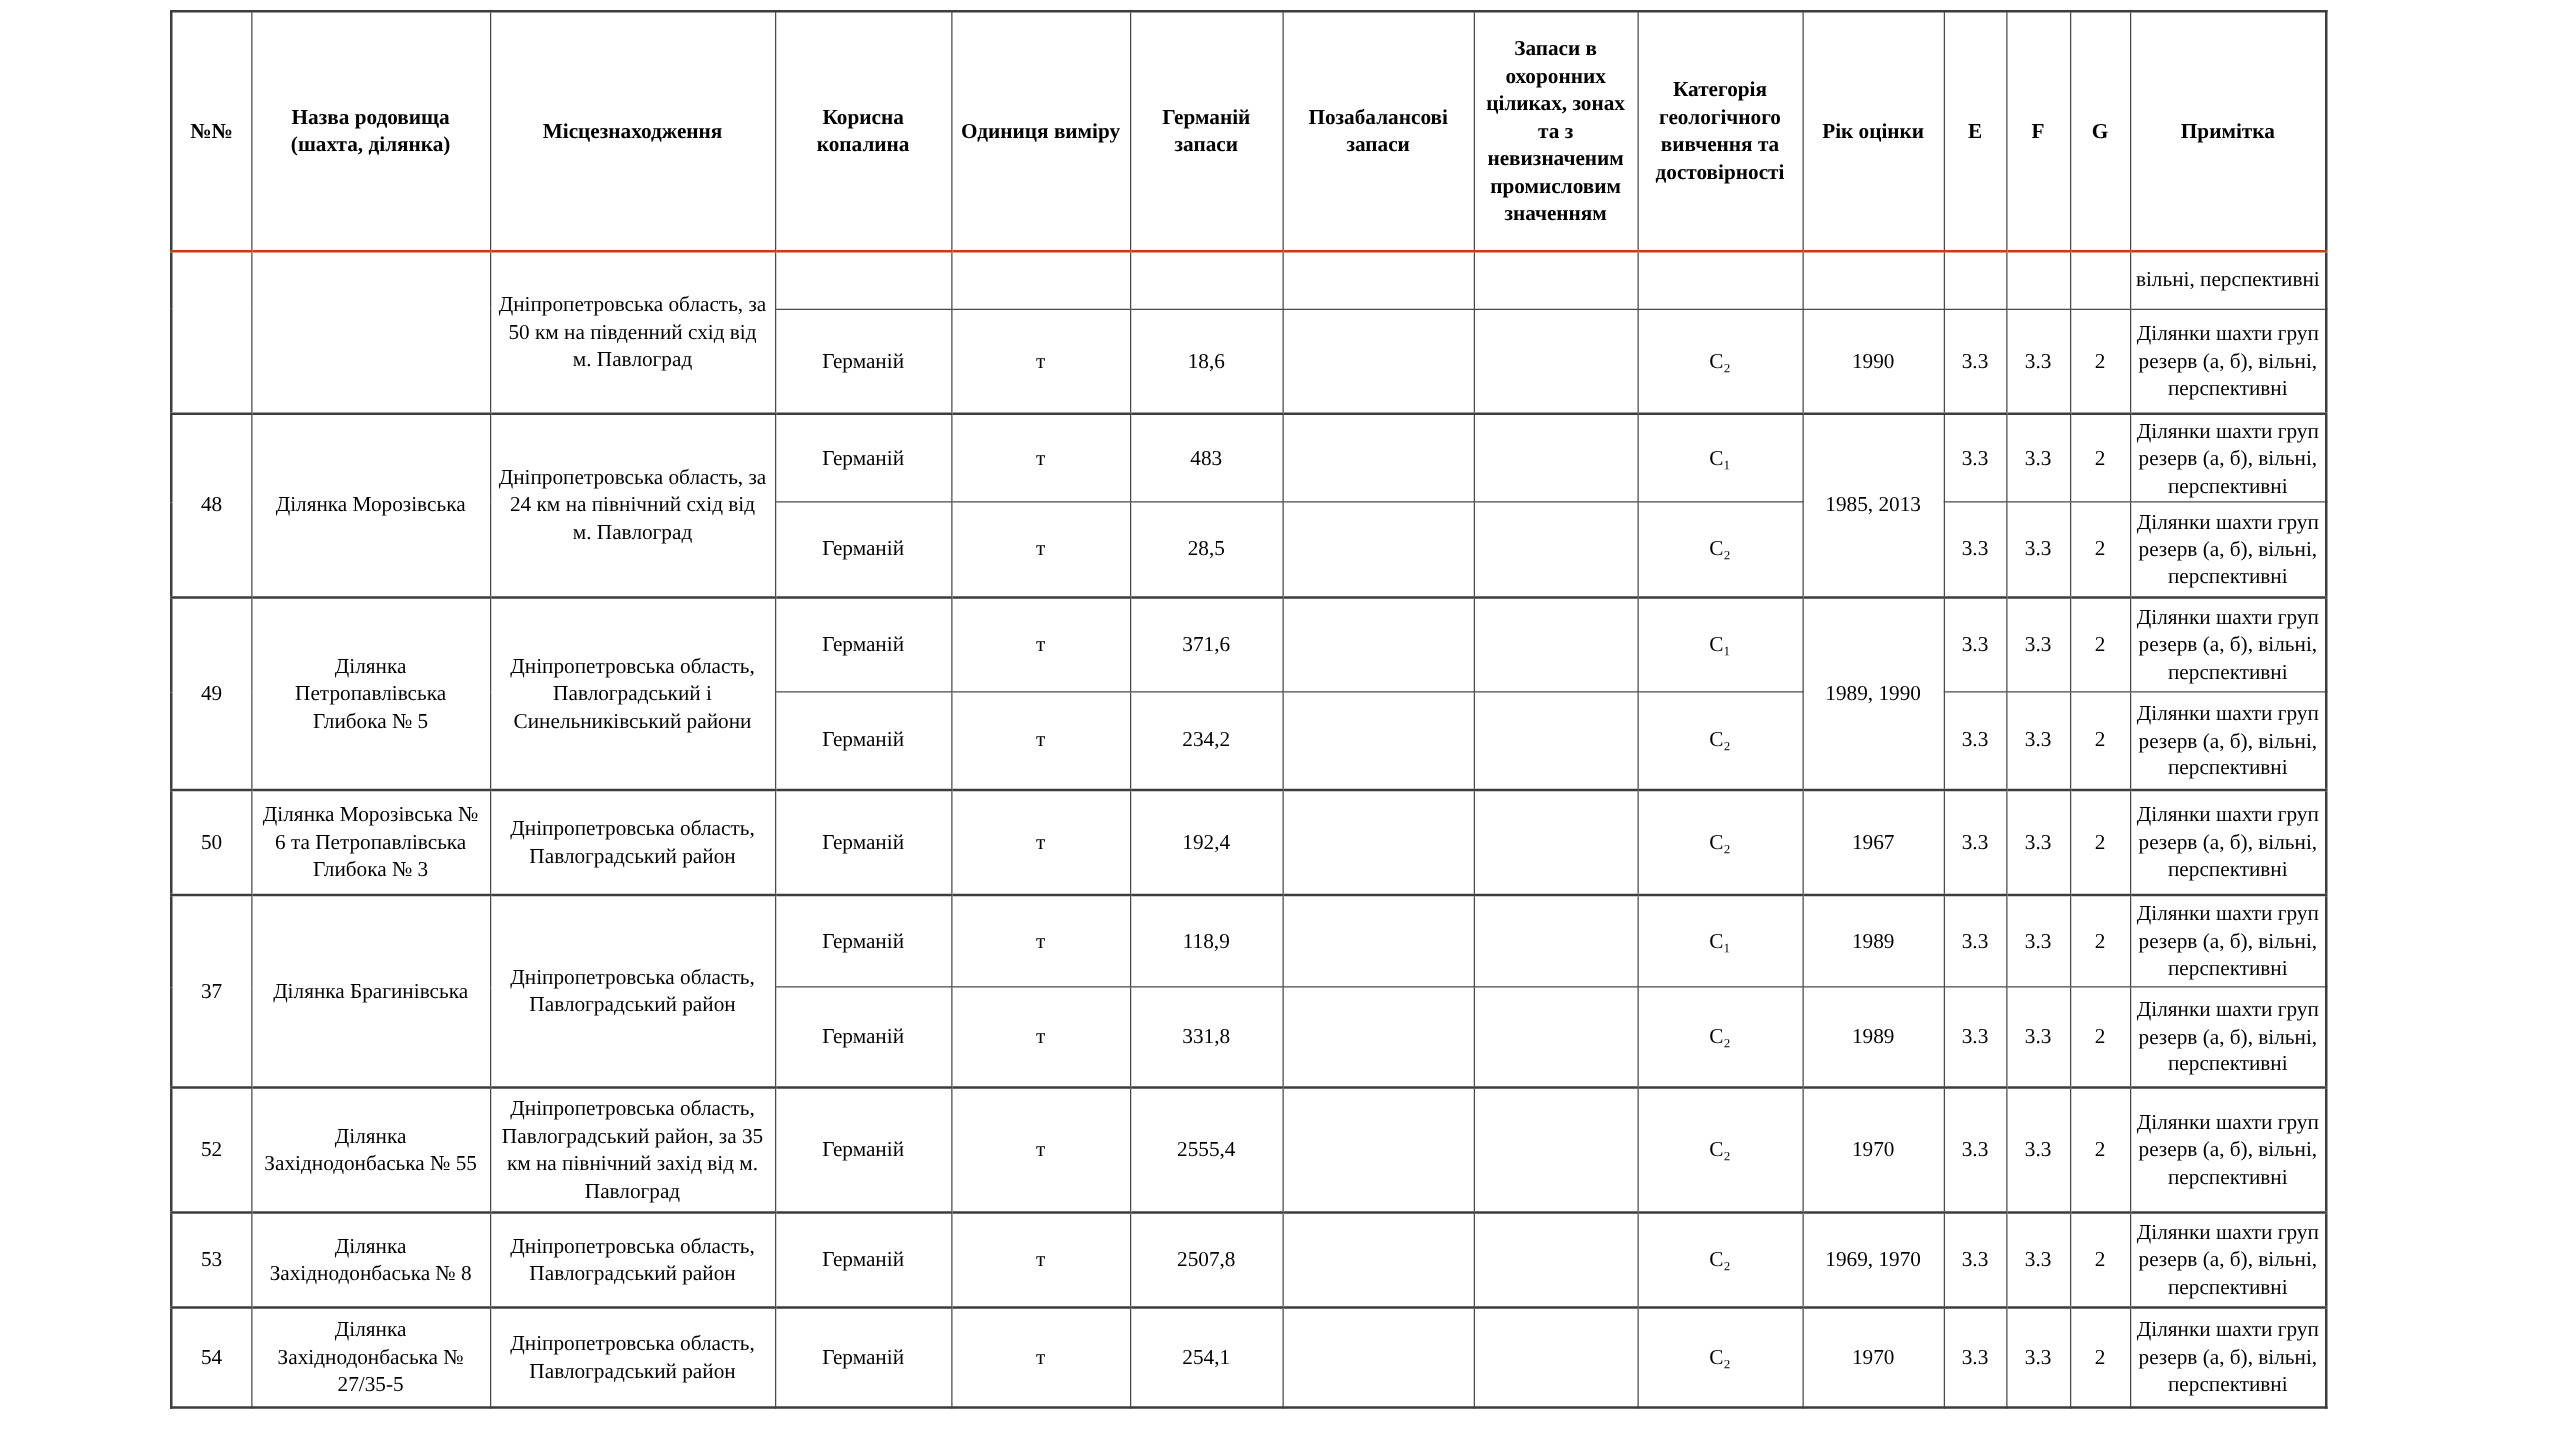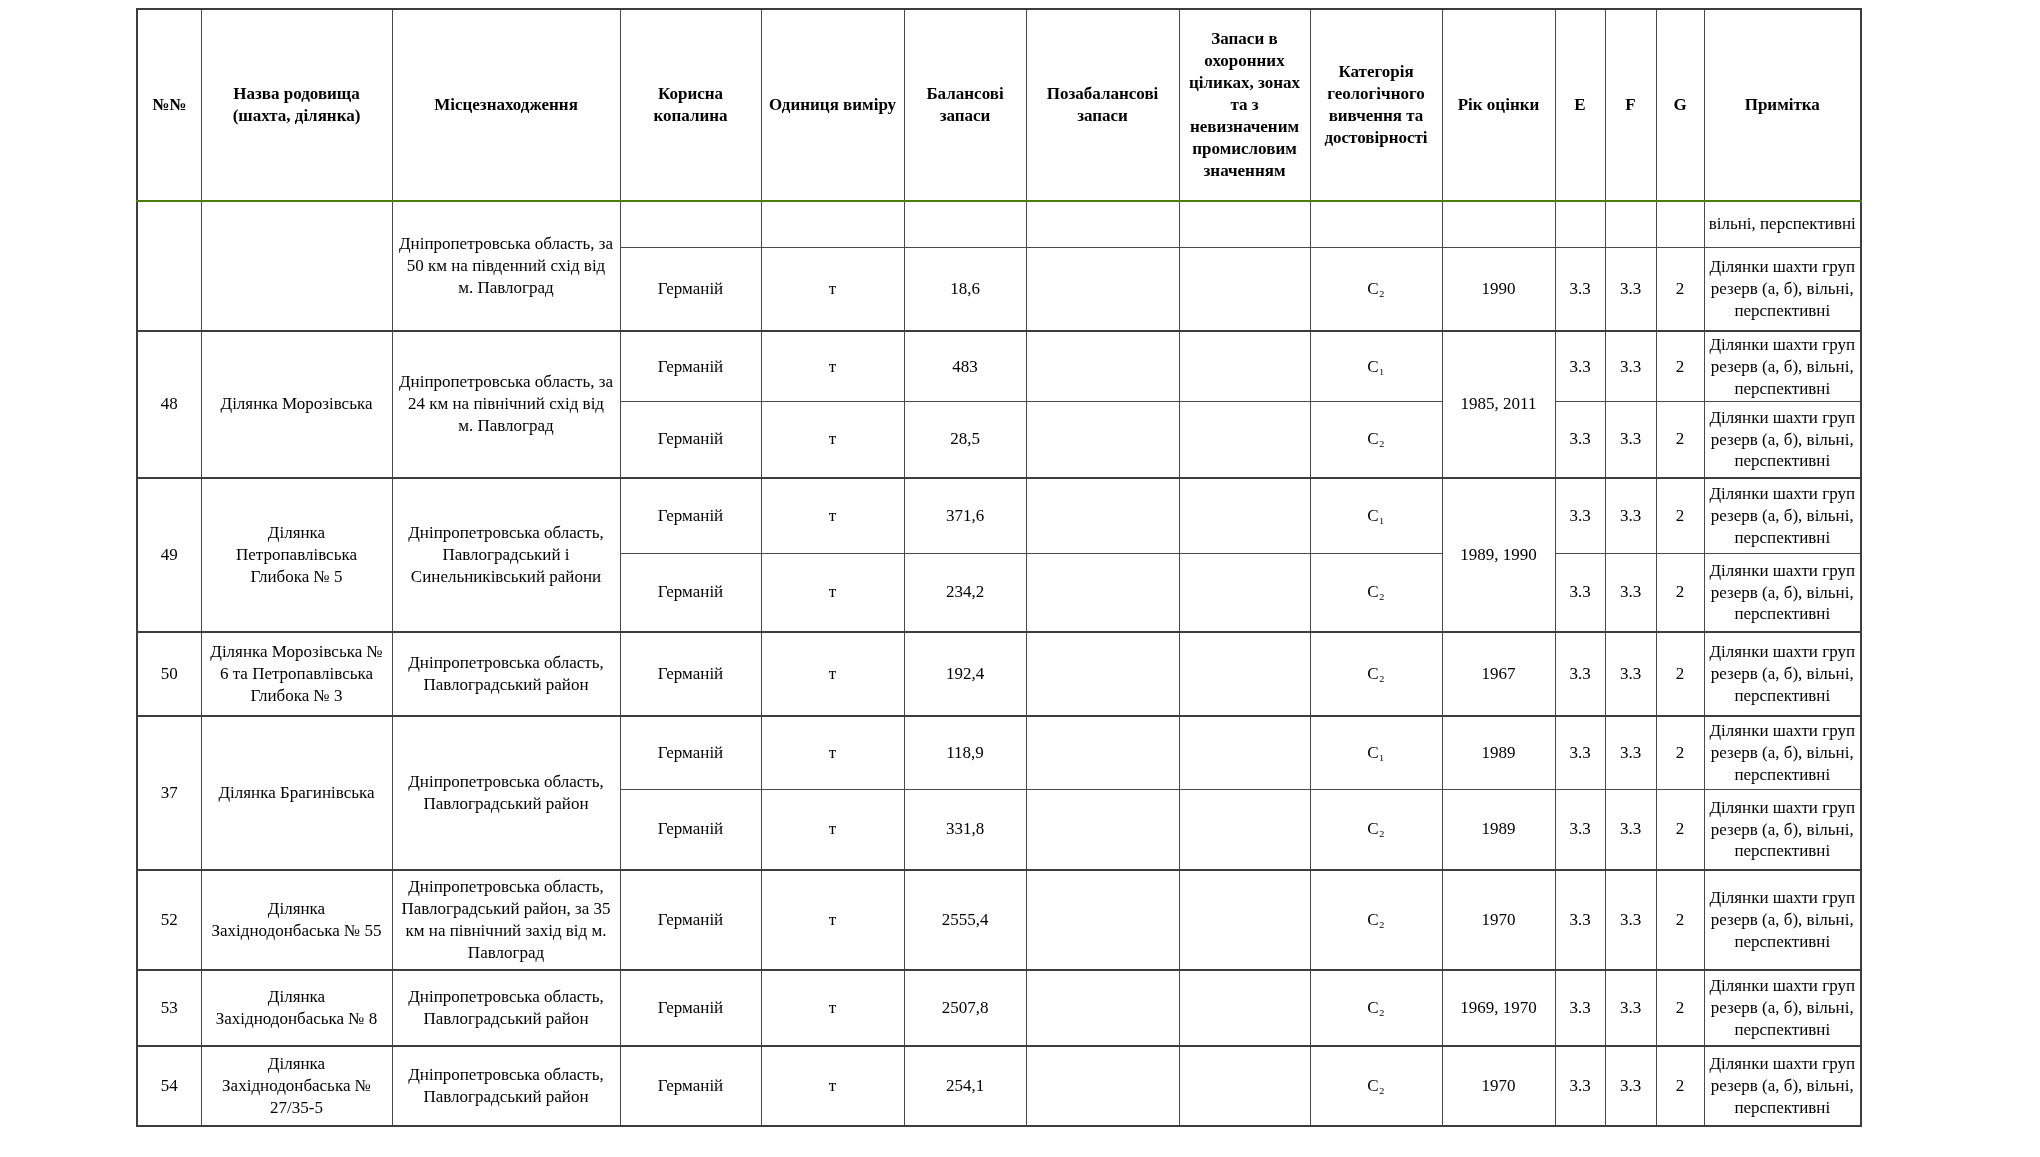--- a/index.html
+++ b/index.html
@@ -16,21 +16,21 @@
   }
   th,td{
     border:1px solid #4a4a4a;
     text-align:center;vertical-align:middle;
     padding:2px 6px;
     font-size:17px;line-height:1.3;
     overflow:hidden;
     word-wrap:break-word;
   }
   thead tr{height:192px;}
-  thead th{font-weight:bold;border-bottom:2px solid #4d7c0f;}
+  thead th{font-weight:bold;border-bottom:2px solid #c2410c;}
   tr.grp td{border-top:2px solid #3d3d3d;}
   td.efg{font-weight:normal;}
   td.note{font-size:17px;line-height:1.28;padding:2px 4px;}
   
   tr.rh46{height:46px;} tr.rh70{height:70px;} tr.rh74{height:74px;}
   tr.rh76{height:76px;} tr.rh78{height:78px;} tr.rh80{height:80px;}
   tr.rh84{height:84px;} tr.rh100{height:100px;}
 </style>
 </head>
 <body>
@@ -53,21 +53,21 @@
       <col style="width:48px">
         <col style="width:157px">
     </colgroup>
     <thead>
       <tr>
         <th>№№</th>
         <th>Назва родовища (шахта, ділянка)</th>
         <th>Місцезнаходження</th>
         <th>Корисна копалина</th>
         <th>Одиниця виміру</th>
-        <th>Балансові запаси</th>
+        <th>Германій запаси</th>
         <th>Позабалансові запаси</th>
         <th>Запаси в охоронних ціликах, зонах та з невизначеним промисловим значенням</th>
         <th>Категорія геологічного вивчення та достовірності</th>
         <th>Рік оцінки</th>
         <th>E</th>
         <th>F</th>
         <th>G</th>
         <th>Примітка</th>
       </tr>
     </thead>
@@ -107,21 +107,21 @@
       <tr class="grp rh70">
         <td rowspan="2">48</td>
         <td rowspan="2">Ділянка Морозівська</td>
         <td rowspan="2">Дніпропетровська область, за 24 км на північний схід від м. Павлоград</td>
         <td>Германій</td>
         <td>т</td>
         <td>483</td>
         <td></td>
         <td></td>
         <td>С₁</td>
-        <td rowspan="2">1985, 2011</td>
+        <td rowspan="2">1985, 2013</td>
         <td class="efg">3.3</td>
         <td class="efg">3.3</td>
         <td class="efg">2</td>
         <td class="note">Ділянки шахти груп резерв (а, б), вільні, перспективні</td>
       </tr>
 
       <tr class="rh76">
         <td>Германій</td>
         <td>т</td>
         <td>28,5</td>

